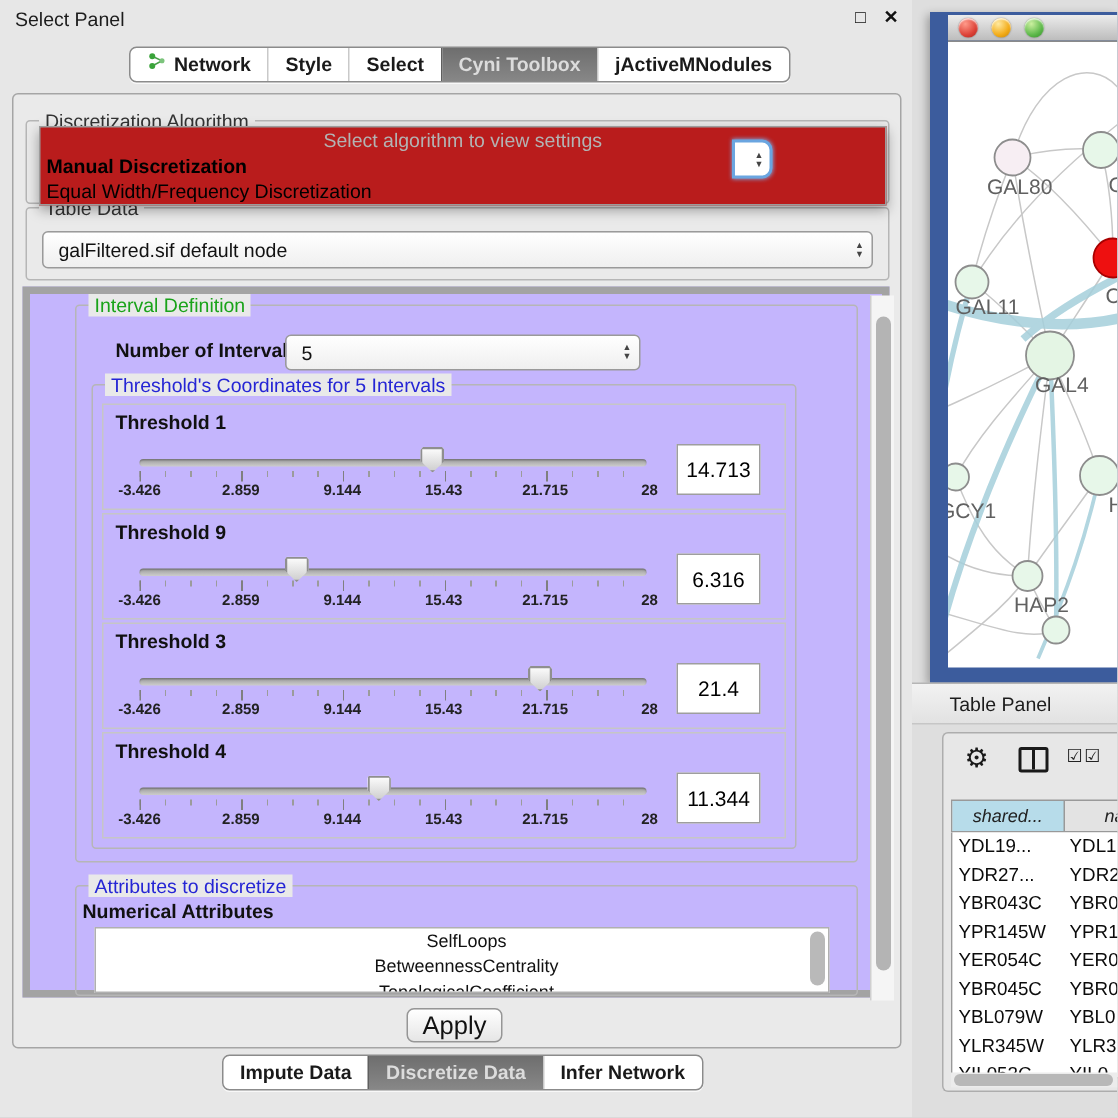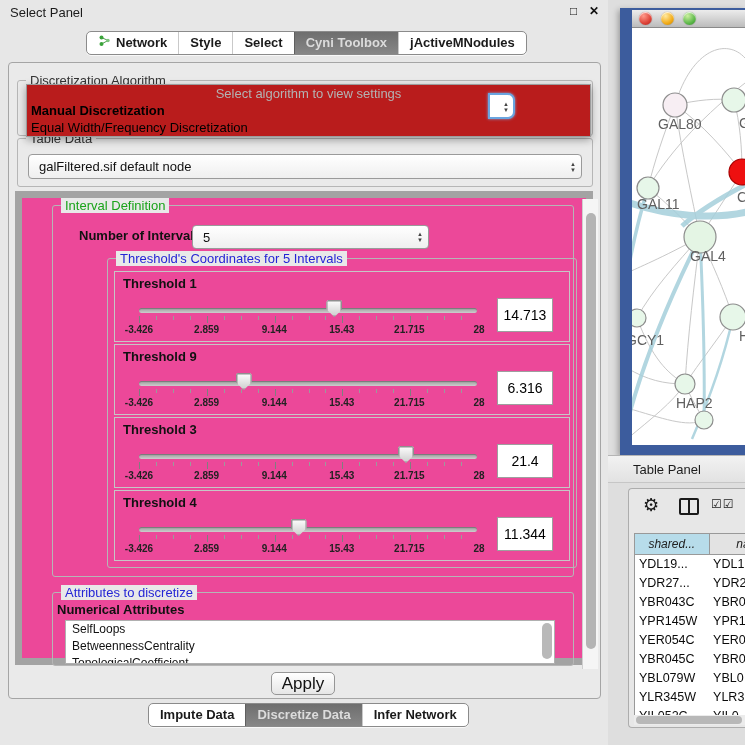--- a/index.html
+++ b/index.html
@@ -44,50 +44,50 @@
 
   .td-group{left:8px;top:75px;width:576px;height:49px;}
 
   .combo{position:absolute;background:linear-gradient(#ffffff,#efefef);border:1px solid #9a9a9a;
     border-radius:4px;box-sizing:border-box;font-size:13px;color:#111;display:flex;align-items:center;
     padding-left:10px;}
   .combo .spin{position:absolute;right:5px;top:0;bottom:0;display:flex;flex-direction:column;
     justify-content:center;line-height:6px;}
   .combo .spin i{font-style:normal;font-size:6px;color:#444;height:6px;display:block;}
 
-  .scroll-area{left:6px;top:128px;width:578px;height:474px;background:#ec4899;
-    border:7px solid #a3a3a3;box-sizing:border-box;}
+  .scroll-area{left:6px;top:128px;width:578px;height:474px;background:#c4b5fd;
+    border:5px solid #a3a3a3;box-sizing:border-box;}
   .scroll-area .legend{background:#e9e9e9;}
   .vsb{position:absolute;left:560px;top:1px;width:16px;height:470px;background:#f5f5f5;
     border-left:1px solid #cfcfcf;box-sizing:border-box;}
   .vsb-thumb{position:absolute;left:3px;width:10px;border-radius:6px;background:#b4b4b4;}
 
   .interval-group{left:30px;top:7px;width:522px;height:372px;}
   .num-label{left:26px;top:22px;font-size:13px;font-weight:bold;color:#111;}
-  .th-group{left:10px;top:52px;width:470px;height:310px;margin-left:44px;}
+  .th-group{left:10px;top:52px;width:470px;height:310px;}
 
   .th-panel{position:absolute;left:6px;width:456px;height:71px;border:1px solid #c6c6c6;box-sizing:border-box;}
   .th-label{position:absolute;left:8px;top:4px;font-size:13px;font-weight:bold;color:#111;}
   .track{position:absolute;left:24px;top:36px;width:338px;height:5px;border-radius:3px;
     background:linear-gradient(#9b9b9b,#cdcdcd);box-shadow:inset 0 1px 1px rgba(0,0,0,.25);}
   .thumb{position:absolute;top:28px;width:16px;height:17px;
     background:linear-gradient(#ffffff,#cbcbcb);
     clip-path:polygon(10% 0,90% 0,100% 12%,100% 55%,50% 100%,0 55%,0 12%);
     box-shadow:inset 0 0 0 1.5px #8f8f8f;z-index:3;}
   .ticks-minor{position:absolute;left:24px;top:44px;width:339px;height:4px;
     background:repeating-linear-gradient(to right,#9b9b9b 0 1px,transparent 1px 5%);}
   .ticks-major{position:absolute;left:24px;top:44px;width:339px;height:7px;
     background:repeating-linear-gradient(to right,#7f7f7f 0 1px,transparent 1px 20%);}
   .tl{position:absolute;top:52px;transform:translateX(-50%);font-size:10px;font-weight:bold;color:#222;}
   .tl0{left:24px}.tl1{left:91.6px}.tl2{left:159.2px}.tl3{left:226.8px}.tl4{left:294.4px}.tl5{left:364px}
   .val-box{position:absolute;left:382px;top:26px;width:56px;height:34px;background:#fff;
     border:1px solid #9e9e9e;box-sizing:border-box;display:flex;align-items:center;justify-content:center;
     font-size:14px;color:#000;}
 
-  .attrs-group{left:30px;top:394px;width:522px;height:74px;}
+  .attrs-group{left:30px;top:394px;width:522px;height:74px;text-align:center;}
   .attrs-label{position:absolute;left:4px;top:9px;font-size:13px;font-weight:bold;color:#111;}
   .attr-list{position:absolute;left:12px;top:27px;width:490px;height:44px;background:#fff;
     border:1px solid #b0b0b0;box-sizing:border-box;overflow:hidden;}
   .attr-item{font-size:12px;color:#111;line-height:17px;padding-left:6px;white-space:nowrap;}
   .list-sb{position:absolute;right:2px;top:2px;width:10px;height:36px;border-radius:5px;background:#b9b9b9;}
 
   .btn{position:absolute;background:linear-gradient(#ffffff,#e6e6e6);border:1px solid #969696;
     border-radius:5px;font-size:17px;color:#111;display:flex;align-items:center;justify-content:center;
     box-sizing:border-box;}
   .apply-btn{left:262px;top:609px;width:64px;height:23px;}

